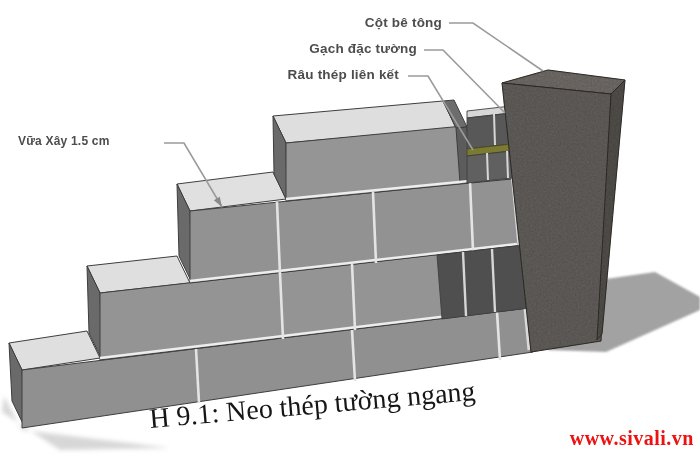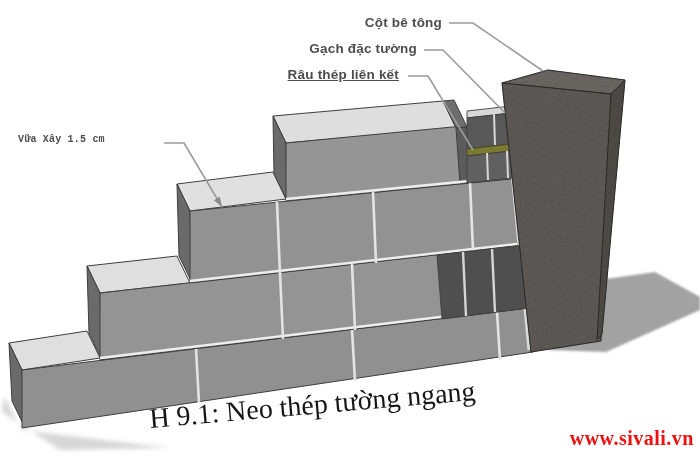--- a/index.html
+++ b/index.html
@@ -15,22 +15,22 @@
     position:absolute;
     font-family:"Liberation Sans",sans-serif;
     font-weight:bold;
     font-size:13.5px;
     color:#4d4d4d;
     white-space:nowrap;
     letter-spacing:.2px;
   }
   #lbl-column{top:15px;right:258px;}
   #lbl-infill{top:41px;right:283px;}
-  #lbl-tie{top:67px;right:301px;text-decoration:underline;}
-  #lbl-mortar{top:134px;left:18px;font-size:10px;font-family:Liberation Mono, monospace;}
+  #lbl-tie{top:67px;right:301px;}
+  #lbl-mortar{top:134px;left:18px;font-size:12px;}
   #caption{
     position:absolute;left:148px;top:403px;width:420px;
     font-family:"Liberation Serif",serif;
     font-size:28px;color:#161616;white-space:nowrap;
     transform:rotate(-4.9deg);transform-origin:0 0;
   }
   #watermark{
     position:absolute;right:6px;top:427px;
     font-family:"Liberation Serif",serif;
     font-weight:bold;font-size:20px;color:#ee1111;

